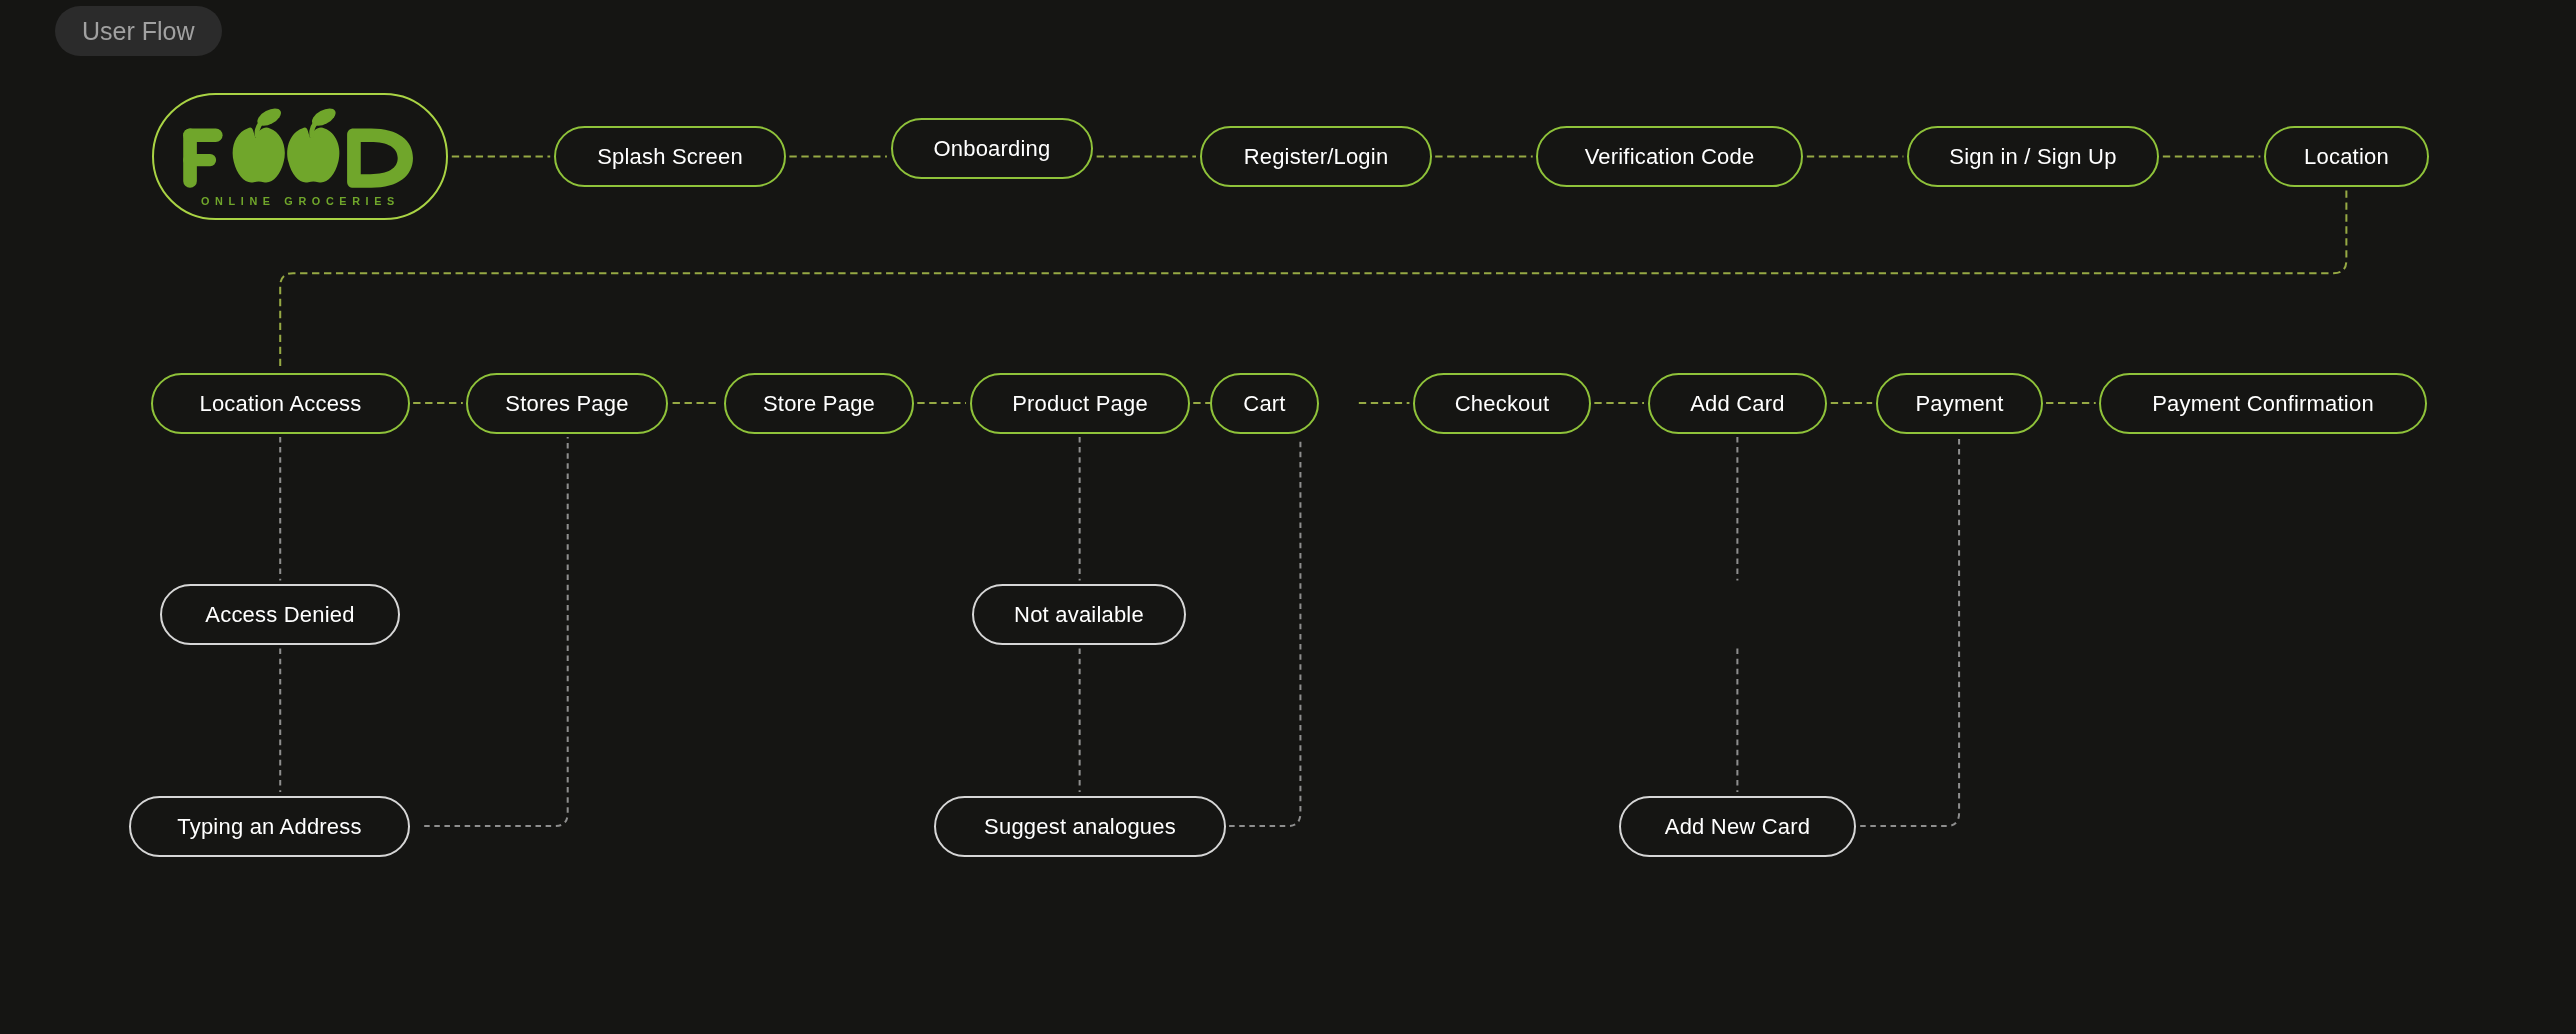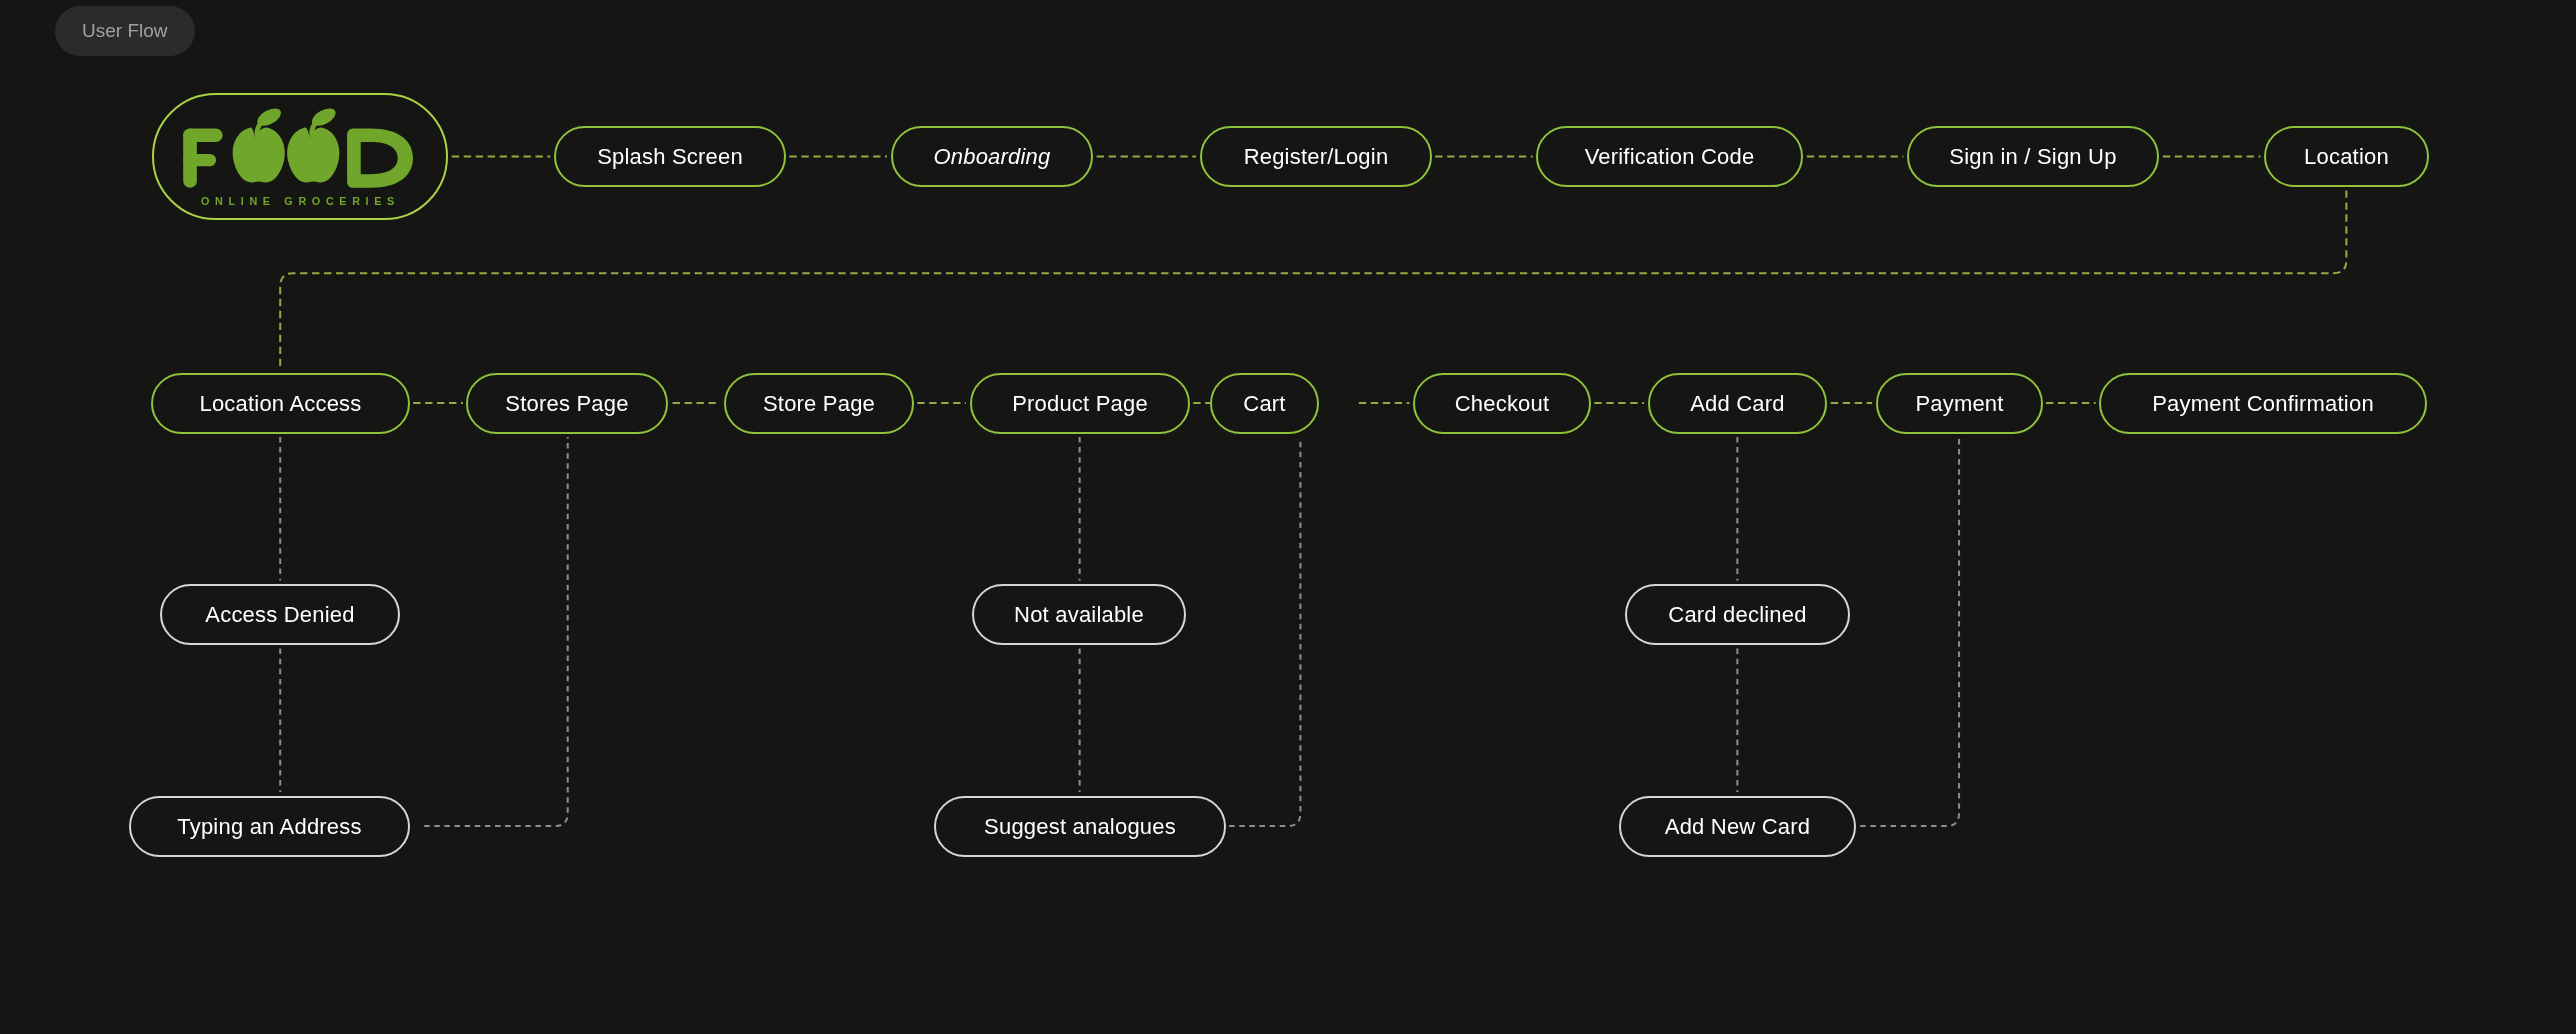--- a/index.html
+++ b/index.html
@@ -14,40 +14,40 @@
     font-family:"Liberation Sans",sans-serif;overflow:hidden;
   }
   #edges{position:absolute;left:0;top:0;width:2576px;height:1034px;pointer-events:none;}
   .edge{fill:none;stroke-width:2.2;}
   .edge.green{stroke:var(--green-dash);stroke-dasharray:8 5;}
   .edge.gray{stroke:var(--gray-dash);stroke-dasharray:6 5;}
 
   .badge{
     position:absolute;left:55px;top:5.5px;height:50px;line-height:50px;
     padding:0 27px;border-radius:25px;background:var(--badge-bg);
-    color:var(--badge-text);font-size:19px;white-space:nowrap;
+    color:var(--badge-text);font-size:25px;white-space:nowrap;
   }
   .node{
     position:absolute;height:61px;border-radius:31px;
     display:flex;align-items:center;justify-content:center;
     color:var(--text);font-size:22px;font-weight:500;white-space:nowrap;
     background:var(--bg);box-sizing:border-box;letter-spacing:0.2px;
   }
   .node.green{border:2.3px solid var(--green-border);}
   .node.white{border:2.3px solid var(--white-border);}
   .logo-node{
     position:absolute;left:152px;top:93px;width:296px;height:127px;
     border:2.8px solid var(--logo-border);border-radius:64px;background:var(--bg);
     display:flex;align-items:center;justify-content:center;box-sizing:border-box;
   }
   .logo-node svg{display:block;}
 
   
   #n-splash{left:554px;top:126px;width:232px;}
-  #n-onboarding{left:891px;top:126px;width:202px;font-style:italic;}
+  #n-onboarding{left:891px;top:118px;width:202px;}
   #n-register{left:1200px;top:126px;width:232px;}
   #n-verification{left:1536px;top:126px;width:267px;}
   #n-signin{left:1907px;top:126px;width:252px;}
   #n-location{left:2264px;top:126px;width:165px;}
 
   #n-location-access{left:151px;top:373px;width:259px;}
   #n-stores-page{left:466px;top:373px;width:202px;}
   #n-store-page{left:724px;top:373px;width:190px;}
   #n-product-page{left:970px;top:373px;width:220px;}
   #n-cart{left:1210px;top:373px;width:109px;}
@@ -174,23 +174,20 @@
   <div class="node green" id="n-payment-confirmation">
       <span>Payment Confirmation</span>
     </div>
 
   <div class="node white" id="n-access-denied">
       <span>Access Denied</span>
     </div>
   <div class="node white" id="n-not-available">
       <span>Not available</span>
     </div>
-  <div class="node white" id="n-card-declined">
-      <span>Card declined</span>
-    </div>
 
   <div class="node white" id="n-typing-address">
       <span>Typing an Address</span>
     </div>
   <div class="node white" id="n-suggest-analogues">
       <span>Suggest analogues</span>
     </div>
   <div class="node white" id="n-add-new-card">
       <span>Add New Card</span>
     </div>

